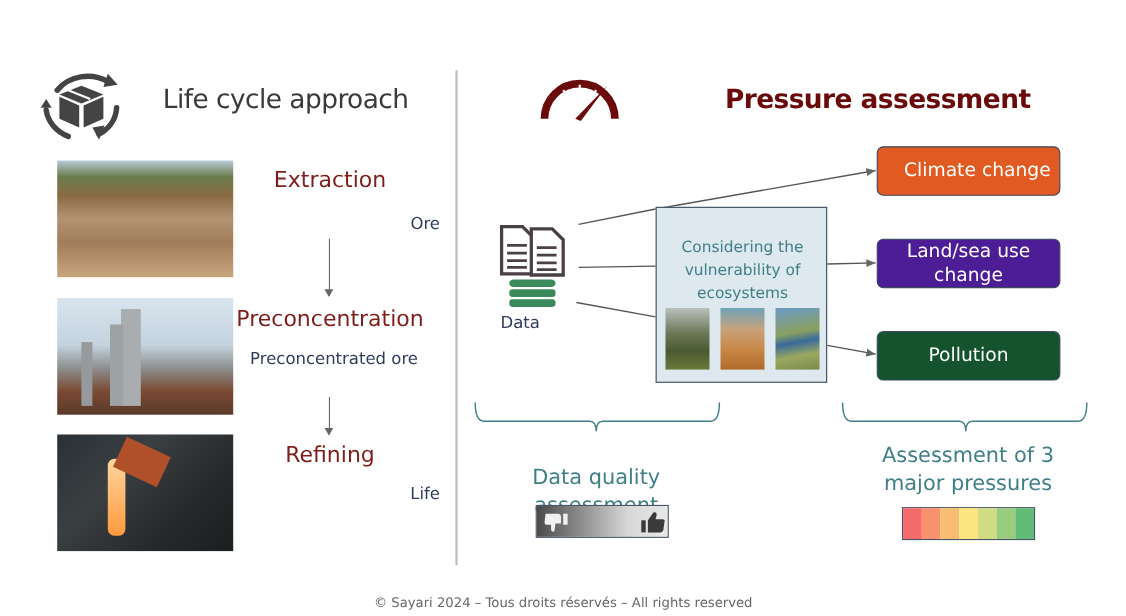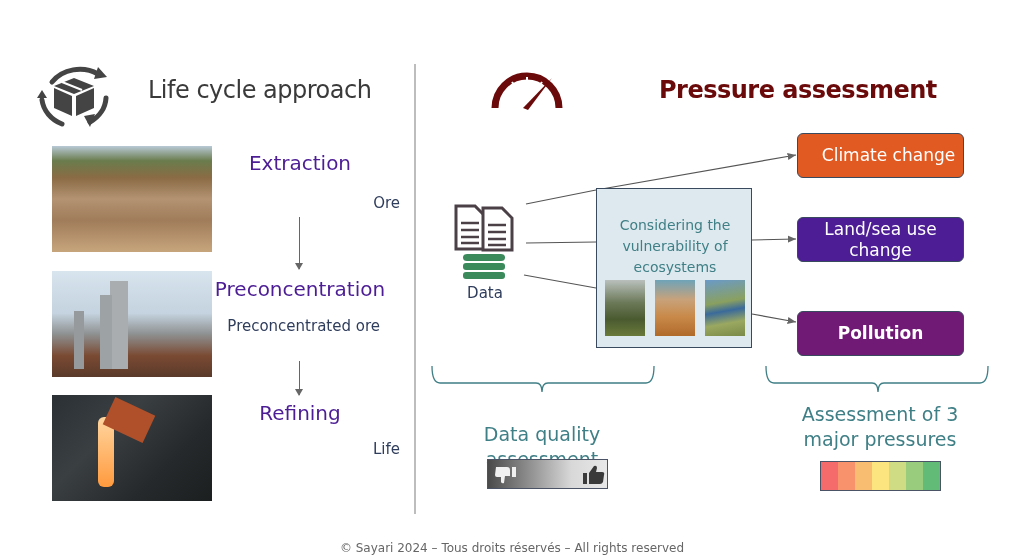--- a/index.html
+++ b/index.html
@@ -2,31 +2,31 @@
 <html><head>
 <meta charset="utf-8">
 <style>
   html,body{margin:0;padding:0;background:#fff;}
   body{width:1024px;height:560px;position:relative;overflow:hidden;font-family:"DejaVu Sans","Liberation Sans",sans-serif;}
   .abs{position:absolute;}
   .title-left{left:148px;top:76px;font-size:24px;font-weight:normal;color:#3a3a3a;letter-spacing:-0.5px;}
   .title-right{left:659px;top:76px;font-size:24px;font-weight:bold;color:#6b0a0a;letter-spacing:-0.5px;}
   .divider{left:414px;top:64px;width:2px;height:450px;background:#bdbdbd;}
   .photo{width:160px;height:106px;}
-  .stage{color:#4c1d95;font-size:20px;text-align:center;width:200px;}
+  .stage{color:#7f1d1d;font-size:20px;text-align:center;width:200px;}
   .prod{color:#2f3d5c;font-size:15px;text-align:right;width:200px;line-height:22px;}
   .arrow-v{width:1px;background:#666;}
   .arrow-v::after{content:"";position:absolute;left:-4px;bottom:-1px;border-left:4.5px solid transparent;border-right:4.5px solid transparent;border-top:7px solid #666;}
   .vuln-box{left:596px;top:188px;width:156px;height:160px;background:#dde9ee;border:1.5px solid #3a4a5e;box-sizing:border-box;}
   .vuln-text{color:#3f7f86;font-size:14px;text-align:center;width:156px;top:26px;left:0;line-height:21px;}
   .eco{width:40px;height:56px;top:91px;}
   .pbox{left:797px;width:167px;height:45px;border-radius:6px;border:1.5px solid #3a4a5e;box-sizing:border-box;color:#fff;font-size:17px;display:flex;align-items:center;justify-content:center;text-align:center;line-height:21px;}
   .bottom-label{color:#3f7f86;font-size:19px;text-align:center;line-height:25px;}
   .footer{left:0;width:1024px;top:541px;text-align:center;font-size:12px;color:#666;}
-  .data-label{left:455px;top:284px;width:60px;text-align:center;font-size:15px;color:#2f3d5c;}
+  .data-label{left:455px;top:284px;width:60px;font-size:15px;color:#2f3d5c;}
 </style>
 </head>
 <body>
 
 <div class="abs" style="left:32px;top:62px;width:84px;height:68px;">
   <svg width="84" height="68" viewBox="0 0 84 68">
     <g fill="none" stroke="#444" stroke-width="5" stroke-linecap="round">
       <path d="M20 20 A34 30 0 0 1 66 12"></path>
       <path d="M74 36 A34 30 0 0 1 58 60"></path>
       <path d="M30 62 A34 30 0 0 1 10 38"></path>
@@ -135,21 +135,21 @@
   <div class="abs eco" style="left:58px;background:linear-gradient(180deg,#6fa3b8 0%,#c8a27a 35%,#c98a4a 65%,#b06a2a 100%);"></div>
   <div class="abs eco" style="left:108px;background:linear-gradient(170deg,#6a9ac8 0%,#8aa060 40%,#3a6a9a 55%,#9aa860 75%,#7a8a48 100%);"></div>
 </div>
 
 <div class="abs pbox" style="top:133px;background:#e05a22;padding-left:16px;">
     <span>Climate change</span>
   </div>
 <div class="abs pbox" style="top:217px;background:#4c1d95;">
     <span style="width:130px;">Land/sea use change</span>
   </div>
-<div class="abs pbox" style="top:311px;background:#701a75;font-weight:bold;">
+<div class="abs pbox" style="top:301px;background:#14532d;">
     <span>Pollution</span>
   </div>
 
 <div class="abs bottom-label" style="left:472px;top:422px;width:140px;">Data quality assessment</div>
 <div class="abs bottom-label" style="left:795px;top:402px;width:170px;">Assessment of 3 major pressures</div>
 
 <div class="abs" style="left:487px;top:459px;width:121px;height:30px;box-sizing:border-box;border:1.5px solid #4a5466;background:linear-gradient(90deg,#4a4a4a 0%,#9a9a9a 40%,#d8d8d8 70%,#e8e8e8 100%);">
   <svg class="abs" style="left:6px;top:5px;" width="24" height="20" viewBox="0 0 24 20">
     <path d="M2 2 L13 2 Q16 2 16 5 L16 11 L11 11 L10 18 Q8 19 7 17 L7 12 L3 12 Q1 12 1 10 Z" fill="#f0f0f0"></path>
     <rect x="18" y="2" width="4" height="10" fill="#f0f0f0"></rect>

